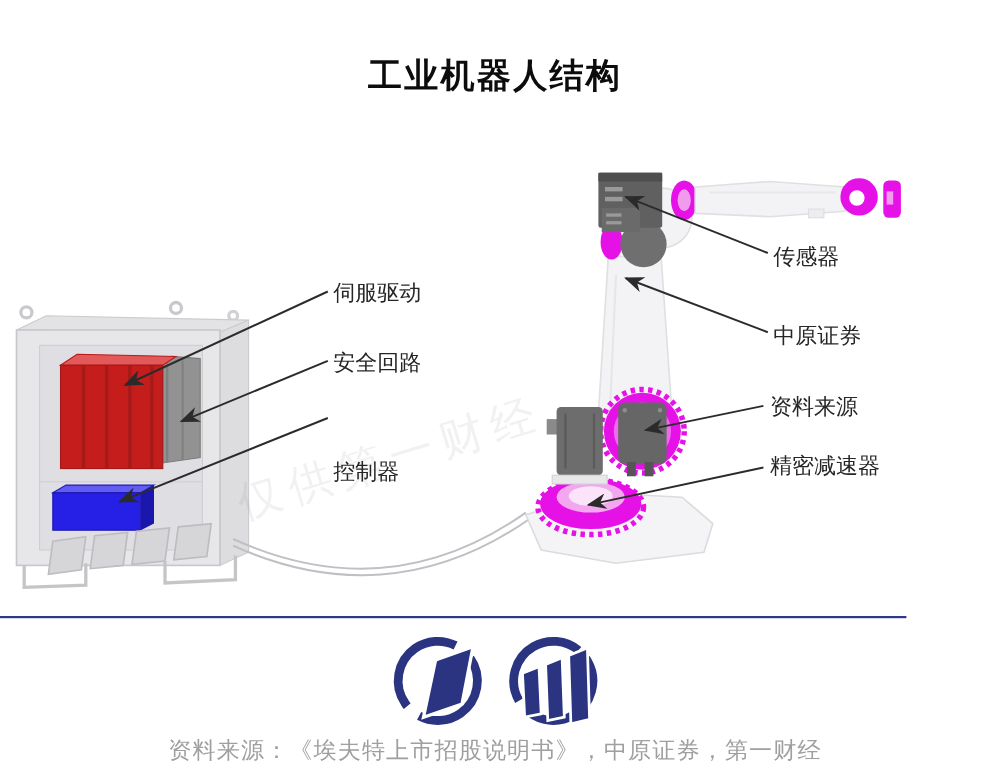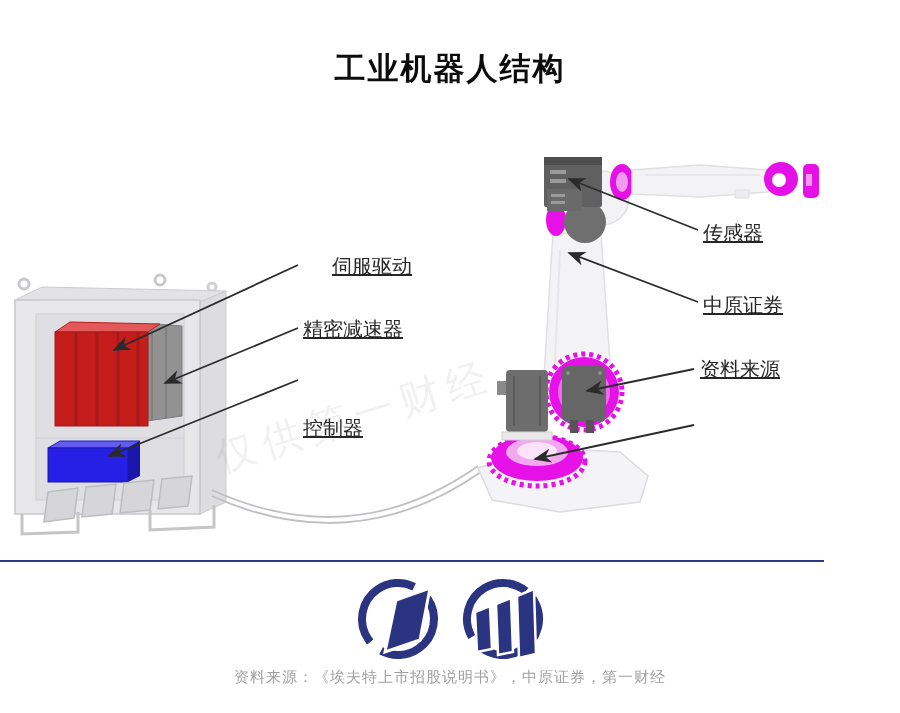--- a/index.html
+++ b/index.html
@@ -6,40 +6,40 @@
   .canvas{
     position:relative;width:824px;height:713px;background:#ffffff;overflow:hidden;
     font-family:"Liberation Sans","DejaVu Sans",sans-serif;
   }
   .title{
     position:absolute;left:0;top:48px;width:900px;margin:0;
     text-align:center;font-size:31px;font-weight:800;color:#0c0c0c;letter-spacing:2px;
   }
   .fig-svg{position:absolute;left:0;top:0;}
   .part-label{
-    position:absolute;font-size:20px;color:#262626;font-weight:500;white-space:nowrap;text-decoration:underline;
-  }
-  .lbl-servo-drive{left:303px;top:253px;margin-left:29px;}
+    position:absolute;font-size:20px;color:#262626;font-weight:500;white-space:nowrap;
+  }
+  .lbl-servo-drive{left:303px;top:253px;}
   .lbl-safety-circuit{left:303px;top:316px;}
   .lbl-controller{left:303px;top:369px;margin-top:46px;}
   .lbl-sensor{left:703px;top:220px;}
   .lbl-robot-body{left:703px;top:292px;}
   .lbl-servo-motor{left:700px;top:356px;}
   .lbl-precision-reducer{left:700px;top:410px;}
   .watermark{
     position:absolute;left:225px;top:430px;width:470px;
     font-size:40px;letter-spacing:8px;color:rgba(120,120,120,0.10);
     transform:rotate(-17deg);transform-origin:left bottom;pointer-events:none;
   }
   .divider{
     position:absolute;left:0;top:560px;width:900px;height:2px;background:#2e3a87;
   }
   .source-note{
     position:absolute;left:0;top:668px;width:900px;text-align:center;
-    font-size:15px;color:#9f9f9f;font-weight:500;letter-spacing:1px;
+    font-size:21px;color:#9f9f9f;font-weight:500;letter-spacing:1px;
   }
 </style>
 </head>
 <body>
 
 <div class="canvas">
 
   <h1 class="title">工业机器人结构</h1>
 
   <svg class="fig-svg" width="900" height="713" viewBox="0 0 900 713">
@@ -188,23 +188,24 @@
       <circle cx="503" cy="619" r="36" fill="none" stroke="#2a3480" stroke-width="8" stroke-dasharray="100 10 102 14" transform="rotate(150 503 619)"></circle>
       <polygon points="475,612 490,606 492,649 477,652" fill="#2a3480" stroke="#ffffff" stroke-width="2.5"></polygon>
       <polygon points="496,604 511,598 513,652 498,655" fill="#2a3480" stroke="#ffffff" stroke-width="2.5"></polygon>
       <polygon points="517,596 534,589 536,654 519,658" fill="#2a3480" stroke="#ffffff" stroke-width="2.5"></polygon>
     </g>
   </svg>
 
   <div class="watermark">仅供第一财经</div>
 
   <div class="part-label lbl-servo-drive">伺服驱动</div>
-  <div class="part-label lbl-safety-circuit">精密减速器</div>
+  <div class="part-label lbl-safety-circuit">安全回路</div>
   <div class="part-label lbl-controller">控制器</div>
   <div class="part-label lbl-sensor">传感器</div>
   <div class="part-label lbl-robot-body">中原证券</div>
   <div class="part-label lbl-servo-motor">资料来源</div>
+  <div class="part-label lbl-precision-reducer">精密减速器</div>
 
   <div class="divider"></div>
 
   <div class="source-note">资料来源：《埃夫特上市招股说明书》，中原证券，第一财经</div>
 
 </div>
 
 </body></html>

